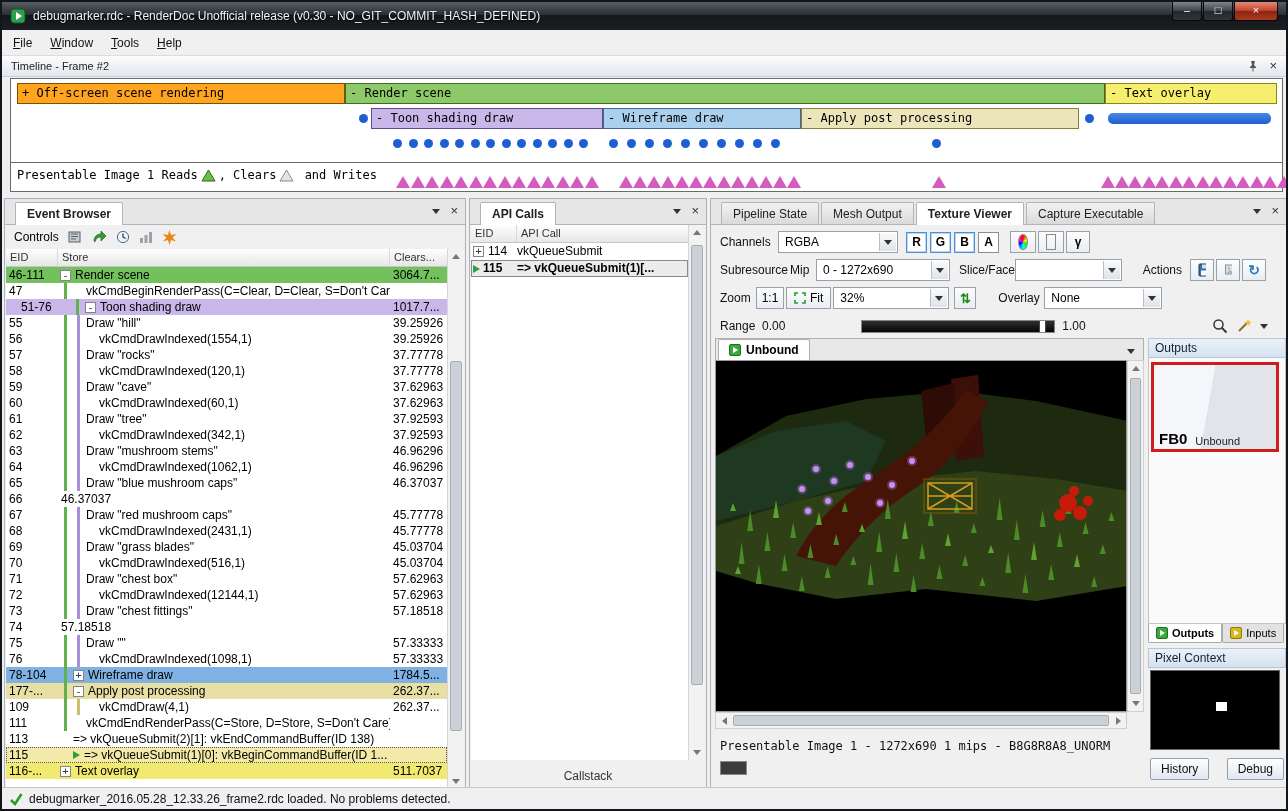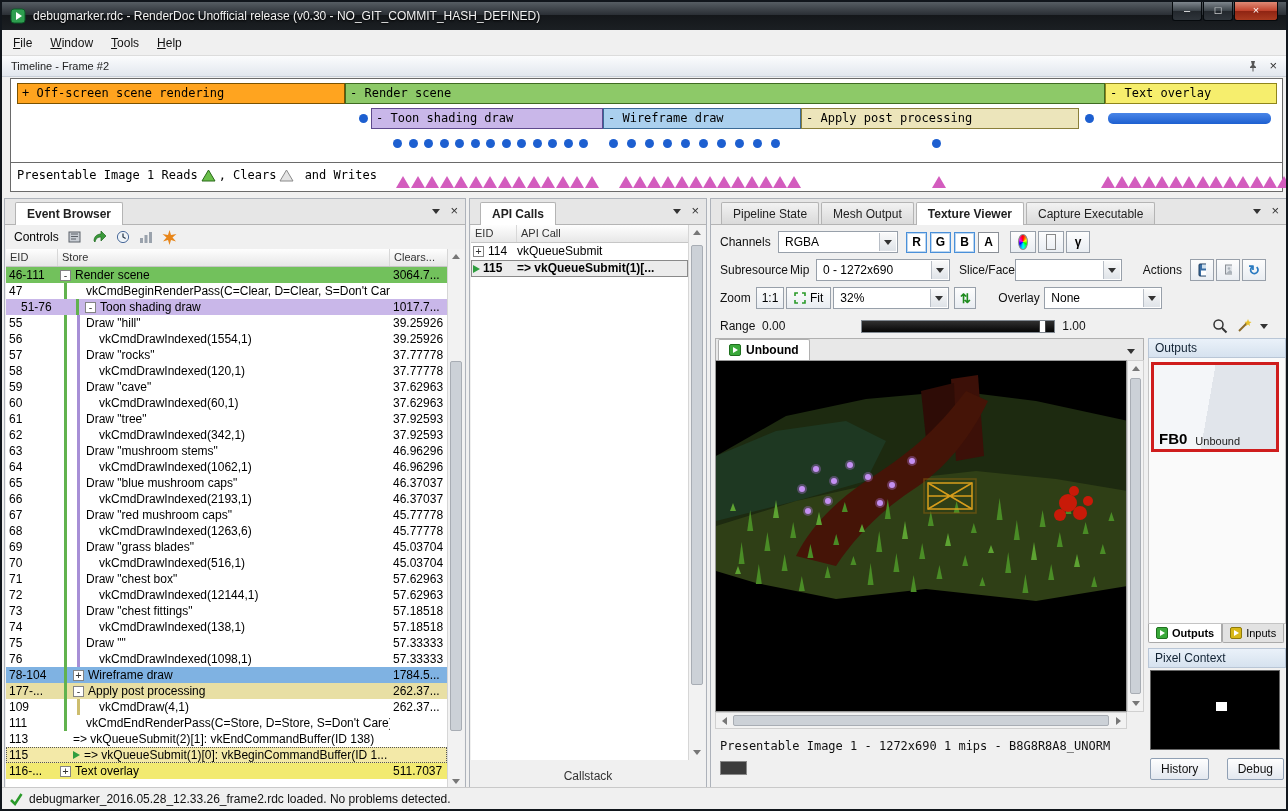--- a/index.html
+++ b/index.html
@@ -417,44 +417,38 @@
             <div class="c-eid">65</div>
             <div class="c-name">
               <span class="guide" style="background: rgb(97, 178, 78);"></span>
               <span class="guide" style="background: rgb(167, 143, 214);"></span>
               <span class="lbl">Draw "blue mushroom caps"</span>
             </div>
             <div class="c-dur">46.37037</div>
           </div>
           <div class="eb-row">
             <div class="c-eid">66</div>
-            <div class="c-name">
-              <span class="guide" style="background: rgb(97, 178, 78);"></span>
-              <span class="guide" style="background: rgb(167, 143, 214);"></span>
-              <span class="indent"></span>
-              <span class="lbl">vkCmdDrawIndexed(2193,1)</span>
-            </div>
             <div class="c-dur">46.37037</div>
           </div>
           <div class="eb-row">
             <div class="c-eid">67</div>
             <div class="c-name">
               <span class="guide" style="background: rgb(97, 178, 78);"></span>
               <span class="guide" style="background: rgb(167, 143, 214);"></span>
               <span class="lbl">Draw "red mushroom caps"</span>
             </div>
             <div class="c-dur">45.77778</div>
           </div>
           <div class="eb-row">
             <div class="c-eid">68</div>
             <div class="c-name">
               <span class="guide" style="background: rgb(97, 178, 78);"></span>
               <span class="guide" style="background: rgb(167, 143, 214);"></span>
               <span class="indent"></span>
-              <span class="lbl">vkCmdDrawIndexed(1263,6)</span>
+              <span class="lbl">vkCmdDrawIndexed(2431,1)</span>
             </div>
             <div class="c-dur">45.77778</div>
           </div>
           <div class="eb-row">
             <div class="c-eid">69</div>
             <div class="c-name">
               <span class="guide" style="background: rgb(97, 178, 78);"></span>
               <span class="guide" style="background: rgb(167, 143, 214);"></span>
               <span class="lbl">Draw "grass blades"</span>
             </div>
@@ -493,26 +487,20 @@
             <div class="c-eid">73</div>
             <div class="c-name">
               <span class="guide" style="background: rgb(97, 178, 78);"></span>
               <span class="guide" style="background: rgb(167, 143, 214);"></span>
               <span class="lbl">Draw "chest fittings"</span>
             </div>
             <div class="c-dur">57.18518</div>
           </div>
           <div class="eb-row">
             <div class="c-eid">74</div>
-            <div class="c-name">
-              <span class="guide" style="background: rgb(97, 178, 78);"></span>
-              <span class="guide" style="background: rgb(167, 143, 214);"></span>
-              <span class="indent"></span>
-              <span class="lbl">vkCmdDrawIndexed(138,1)</span>
-            </div>
             <div class="c-dur">57.18518</div>
           </div>
           <div class="eb-row">
             <div class="c-eid">75</div>
             <div class="c-name">
               <span class="guide" style="background: rgb(97, 178, 78);"></span>
               <span class="guide" style="background: rgb(167, 143, 214);"></span>
               <span class="lbl">Draw ""</span>
             </div>
             <div class="c-dur">57.33333</div>

